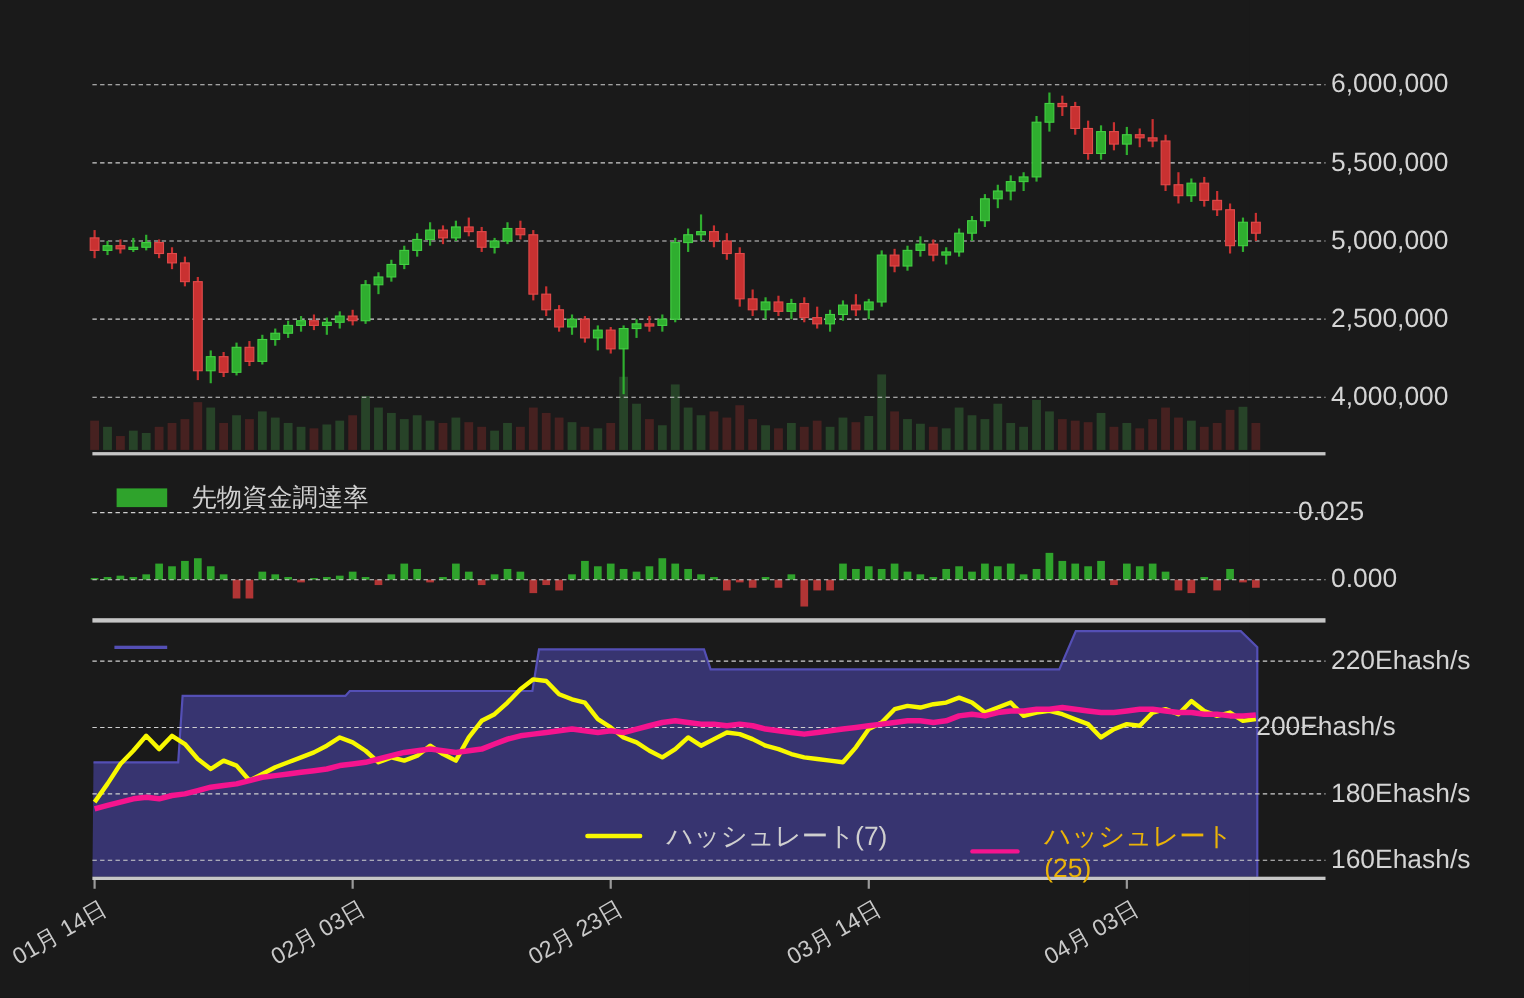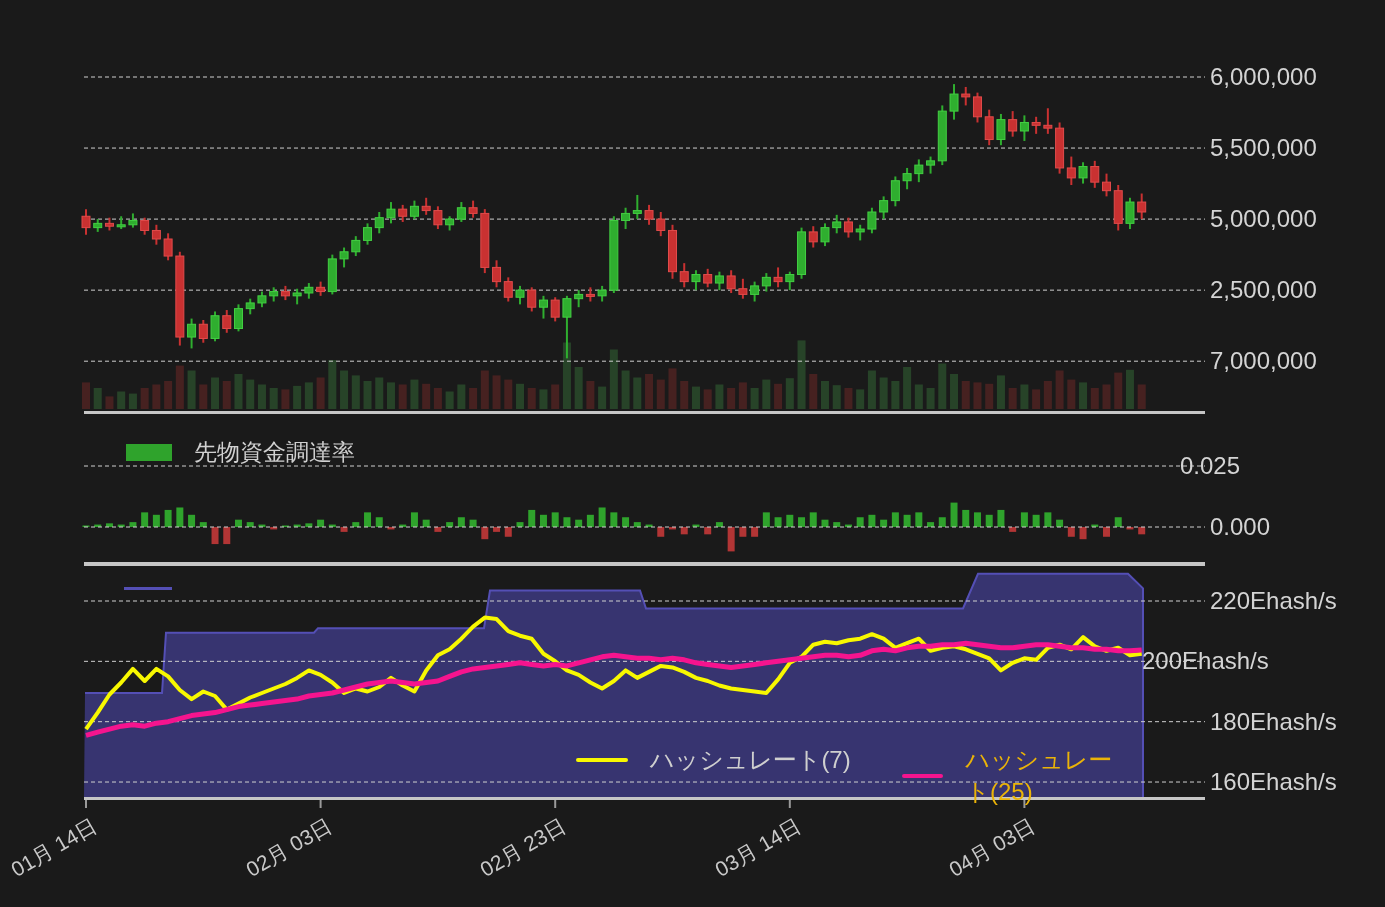--- a/index.html
+++ b/index.html
@@ -2,26 +2,26 @@
 <html><head>
 <meta charset="utf-8">
 <style>
   html,body{margin:0;padding:0;background:#1a1a1a;width:1385px;height:907px;overflow:hidden;
     font-family:"Liberation Sans", sans-serif;}
   #app{position:relative;width:1136px;height:907px;background:#1a1a1a;}
   #chart-svg{position:absolute;left:0;top:0;}
   .axis-label{position:absolute;color:#d4d4d4;font-size:24px;white-space:nowrap;}
   .x-label{position:absolute;color:#c9c9c9;font-size:21px;white-space:nowrap;width:120px;
     text-align:right;transform:rotate(-30deg);transform-origin:100% 0;}
-  .legend{position:absolute;display:flex;align-items:center;color:#d0d0d0;margin-left:20px;}
+  .legend{position:absolute;display:flex;align-items:center;color:#d0d0d0;}
   #legend-funding{left:106px;top:437px;font-size:23px;}
   #legend-funding .swatch{width:46px;height:17px;background:#2fa32c;margin-right:22px;display:inline-block;}
   #legend-difficulty{left:104px;top:587px;font-size:23px;color:#c9c9c9;}
   #legend-difficulty .swatch{width:48px;height:3px;background:#413d92;margin-right:26px;display:inline-block;}
-  #legend-h7{left:556px;top:744px;font-size:24px;color:#cfcfcf;}
+  #legend-h7{left:532px;top:744px;font-size:24px;color:#cfcfcf;}
   #legend-h25{left:882px;top:744px;font-size:24px;color:#eab308;}
   .line-swatch{width:52px;height:4px;margin-right:22px;display:inline-block;border-radius:2px;}
 </style>
 </head>
 <body>
 
 <div id="app">
   <svg id="chart-svg" width="1385" height="907">
       <rect x="82" y="382.4" width="8" height="26.6" fill="rgba(229,57,53,0.22)"></rect>
       <rect x="93.73" y="388" width="8" height="21" fill="rgba(76,175,80,0.28)"></rect>
@@ -411,21 +411,21 @@
       <line x1="789.8000000000001" y1="800" x2="789.8000000000001" y2="808" stroke="#9a9a9a" stroke-width="2"></line>
       <line x1="1024.4" y1="800" x2="1024.4" y2="808" stroke="#9a9a9a" stroke-width="2"></line>
     </svg>
 
   <div id="overlay">
     <div id="price-y-labels">
         <span class="axis-label" style="left: 1210px; top: 63px;">6,000,000</span>
         <span class="axis-label" style="left: 1210px; top: 134.05px;">5,500,000</span>
         <span class="axis-label" style="left: 1210px; top: 205.1px;">5,000,000</span>
         <span class="axis-label" style="left: 1210px; top: 276.15px;">2,500,000</span>
-        <span class="axis-label" style="left: 1210px; top: 347.2px;">7,000,000</span>
+        <span class="axis-label" style="left: 1210px; top: 347.2px;">4,000,000</span>
       </div>
     <div id="funding-y-labels">
         <span class="axis-label" style="left: 1180px; top: 452px; text-align: center;">0.025</span>
         <span class="axis-label" style="left: 1210px; top: 513px;">0.000</span>
       </div>
     <div id="hash-y-labels">
         <span class="axis-label" style="left: 1210px; top: 587px;">220Ehash/s</span>
         <span class="axis-label" style="left: 1142px; top: 647.34px;">200Ehash/s</span>
         <span class="axis-label" style="left: 1210px; top: 707.68px;">180Ehash/s</span>
         <span class="axis-label" style="left: 1210px; top: 768.02px;">160Ehash/s</span>

